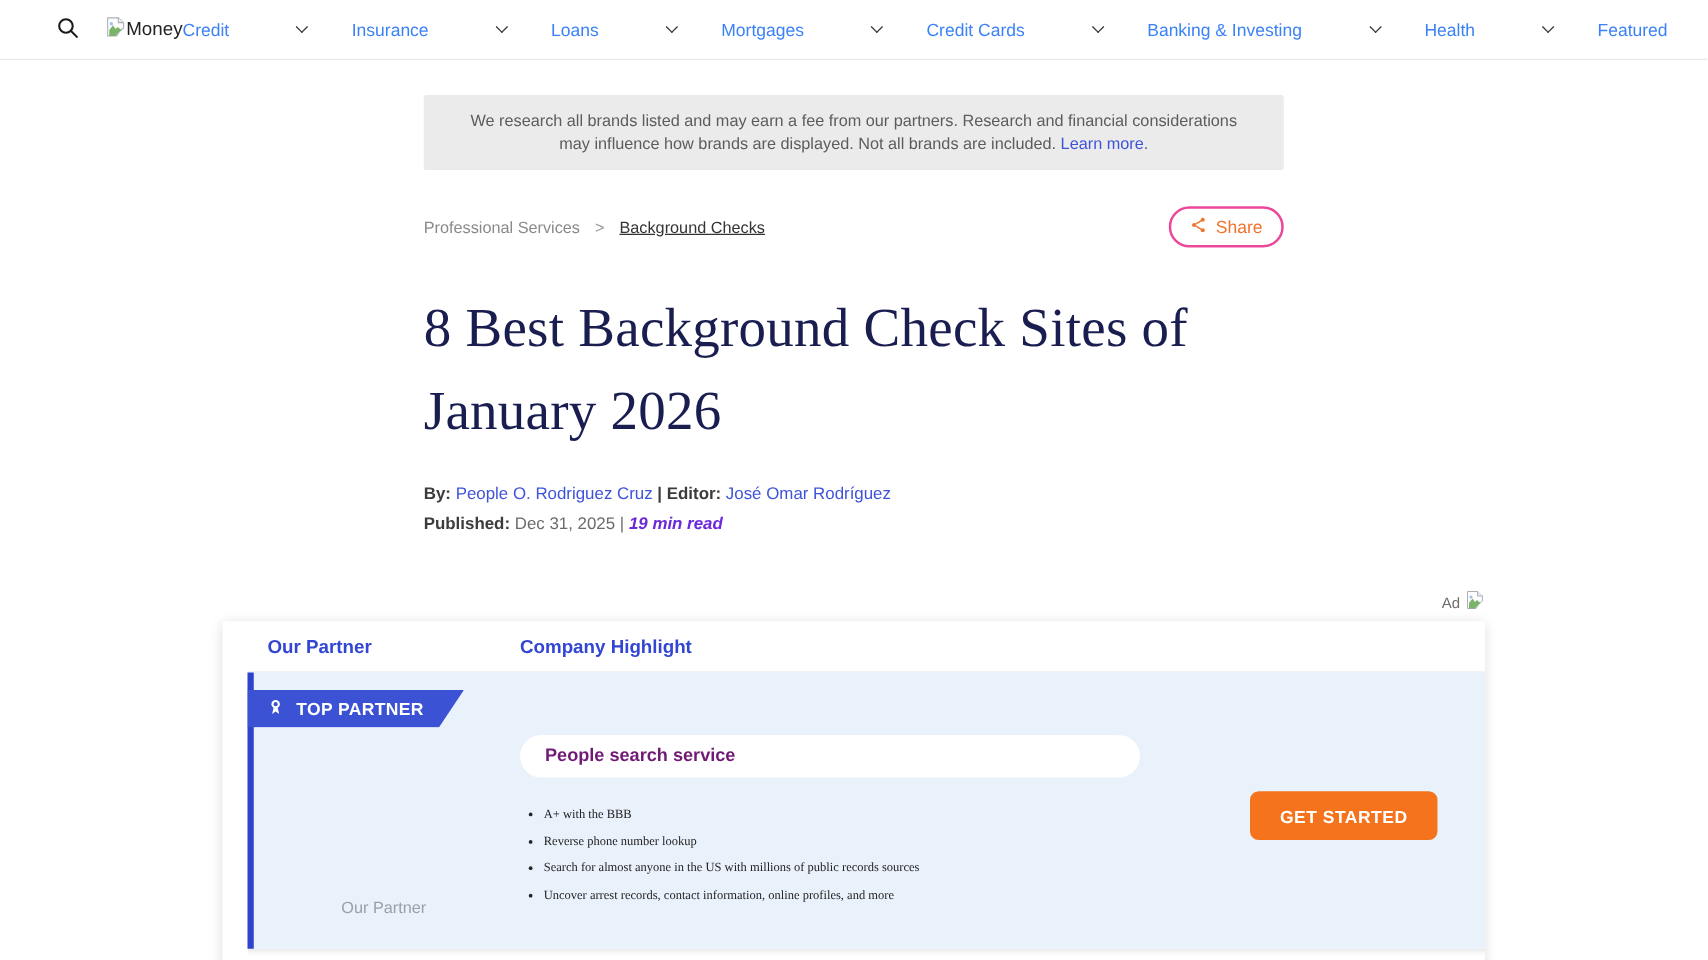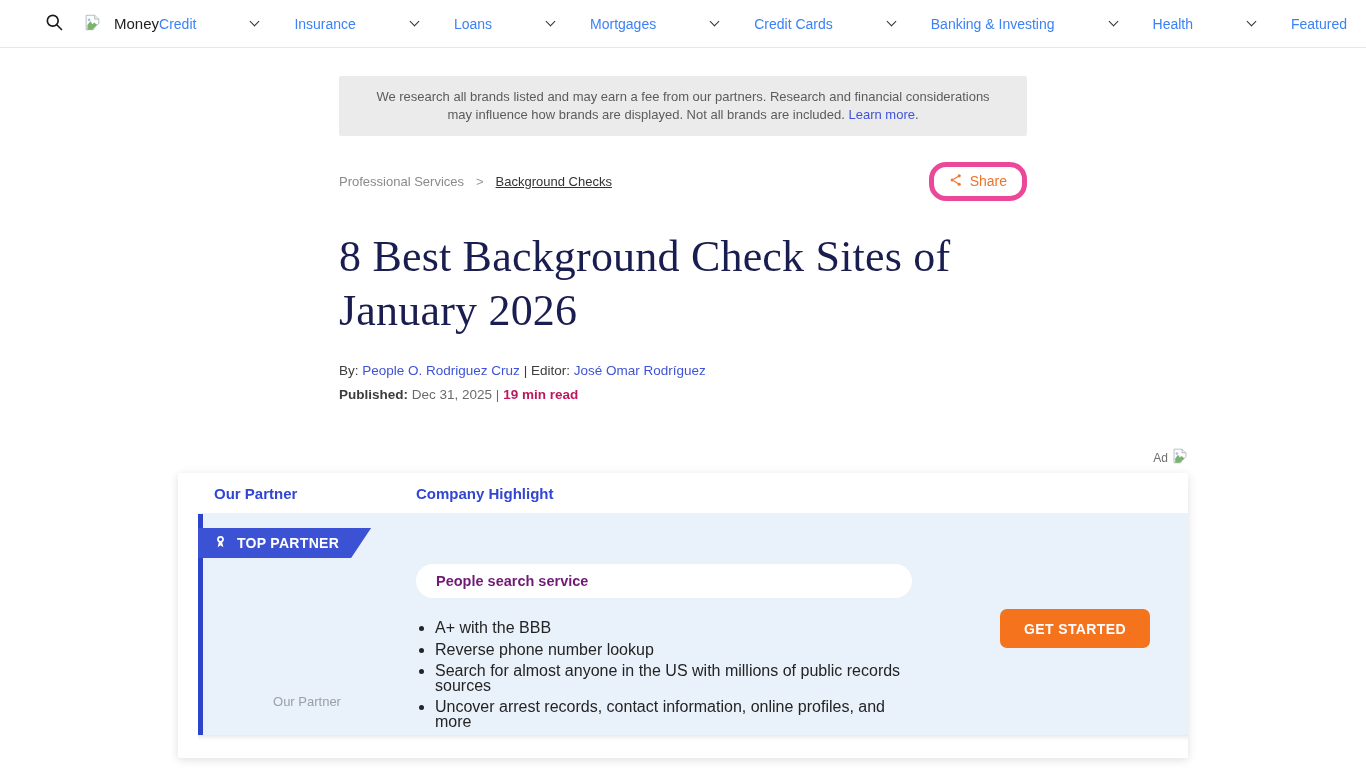--- a/index.html
+++ b/index.html
@@ -12,21 +12,21 @@
   }
 
   
   .topnav {
     height: 48px; display: flex; align-items: center;
     background: #fff; border-bottom: 1px solid #e7e7e7;
     padding: 0 44px; position: relative; z-index: 5;
   }
   .search-btn { display: flex; align-items: center; justify-content: center;
     width: 26px; height: 26px; margin-right: 20px; cursor: pointer; background: none; border: none; padding: 0; }
-  .logo { display: flex; align-items: center; gap: 13px; font-size: 15px; color: #222; cursor: pointer; }
+  .logo { display: flex; align-items: center; gap: 0; font-size: 15px; color: #222; cursor: pointer; }
   .navmenu { flex: 1; display: flex; justify-content: center; align-items: center; gap: 36px; }
   .navitem { display: flex; align-items: center; font-size: 14px; color: #3b82f6; cursor: pointer; white-space: nowrap; gap: 48px; }
   .chev { width: 7px; height: 7px; border-right: 1.7px solid #333; border-bottom: 1.7px solid #333;
     transform: rotate(45deg); margin-left: 7px; margin-top: -4px; }
   .sign-in {
     background: #fff; border: 1px solid #f6b78f; color: #f0732a;
     border-radius: 17px; padding: 7px 17px; font-size: 13px; font-weight: 700;
     cursor: pointer; font-family: "Liberation Sans", sans-serif;
   }
 
@@ -40,35 +40,35 @@
   }
   .disclaimer .lnk { color: #3e53d8; cursor: pointer; }
 
   .crumb-row { margin-top: 29px; display: flex; align-items: center; justify-content: space-between; height: 32px; }
   .crumbs { display: flex; align-items: center; gap: 12px; font-size: 13px; color: #8a8a8a; }
   .crumb-parent { color: #8a8a8a; cursor: pointer; }
   .crumb-sep { color: #9a9a9a; }
   .crumb-current { color: #333; text-decoration: underline; cursor: pointer; }
   .share-btn {
     display: flex; align-items: center; gap: 7px; background: #fff;
-    border: 5px solid #ec4899; border-radius: 17px; padding: 6px 15px;
+    border: 2px solid #ec4899; border-radius: 17px; padding: 6px 15px;
     color: #f0732a; font-size: 14px; cursor: pointer; font-family: "Liberation Sans", sans-serif;
   }
 
   .title {
     margin: 33px 0 0; font-family: "Liberation Serif", serif; font-weight: 400;
-    font-size: 44px; line-height: 54px; color: #191d4f; letter-spacing: 0.2px;
+    font-size: 44px; line-height: 66px; color: #191d4f; letter-spacing: 0.2px;
   }
 
   .byline { margin-top: 25px; font-size: 13.5px; color: #3c3c3c; }
-  .byline .lbl { font-weight: 400; text-align: center; }
+  .byline .lbl { font-weight: 700; text-align: center; }
   .byline .lnk { color: #3e53d8; cursor: pointer; }
   .publine { margin-top: 9px; font-size: 13.5px; color: #6b6b6b; }
   .publine .lbl { font-weight: 700; color: #3c3c3c; }
-  .publine .read { font-weight: 700; color: #be185d; }
+  .publine .read { font-weight: 700; color: #6d28d9; font-style: italic; }
 
   
   .wide { width: 1010px; margin: 0 auto; }
   .ad-row { margin-top: 47px; display: flex; justify-content: flex-end; align-items: center; gap: 4px;
     color: #6e6e6e; font-size: 12px; height: 17px; }
 
   .card { margin-top: 7px; background: #fff; box-shadow: 0 2px 10px rgba(0,0,0,.13); border-radius: 2px; padding-left: 20px; }
   .card-head { display: flex; align-items: center; height: 40px; font-size: 15px; font-weight: 700; color: #3246d3; }
   .card-head .c1 { width: 218px; padding-left: 16px; }
 
@@ -86,21 +86,21 @@
   .logo-line { display: flex; align-items: center; justify-content: center; gap: 11px; margin-top: 34px;
     font-size: 13px; color: #333; }
   .partner-caption { position: absolute; bottom: 26px; left: 0; right: 0; text-align: center;
     color: #9aa0a6; font-size: 13px; }
   .pcol2 { flex: 1; padding-right: 50px; }
   .pill {
     background: #fff; border-radius: 18px; padding: 9px 20px;
     font-size: 14.5px; font-weight: 700; color: #701a75; width: 100%;
   }
   .bullets { margin: 23px 0 0; padding-left: 19px; }
-  .bullets li { font-size: 16px; color: #242424; margin-bottom: 7px; line-height: 14.5px; }
+  .bullets li { font-size: 10px; color: #242424; margin-bottom: 7px; line-height: 14.5px; font-family: Liberation Serif, serif; }
   .pcol3 { width: 226px; display: flex; justify-content: center; align-items: flex-start; }
   .cta {
     margin-top: 45px; width: 150px; height: 39px; border: none; border-radius: 7px;
     background: #f4731c; color: #fff; font-size: 14px; font-weight: 700; letter-spacing: .4px;
     cursor: pointer; font-family: "Liberation Sans", sans-serif;
   }
   .next-row { height: 23px; background: #fff; box-shadow: inset 0 7px 7px -7px rgba(0,0,0,.18); }
 </style>
 </head>
 <body>

